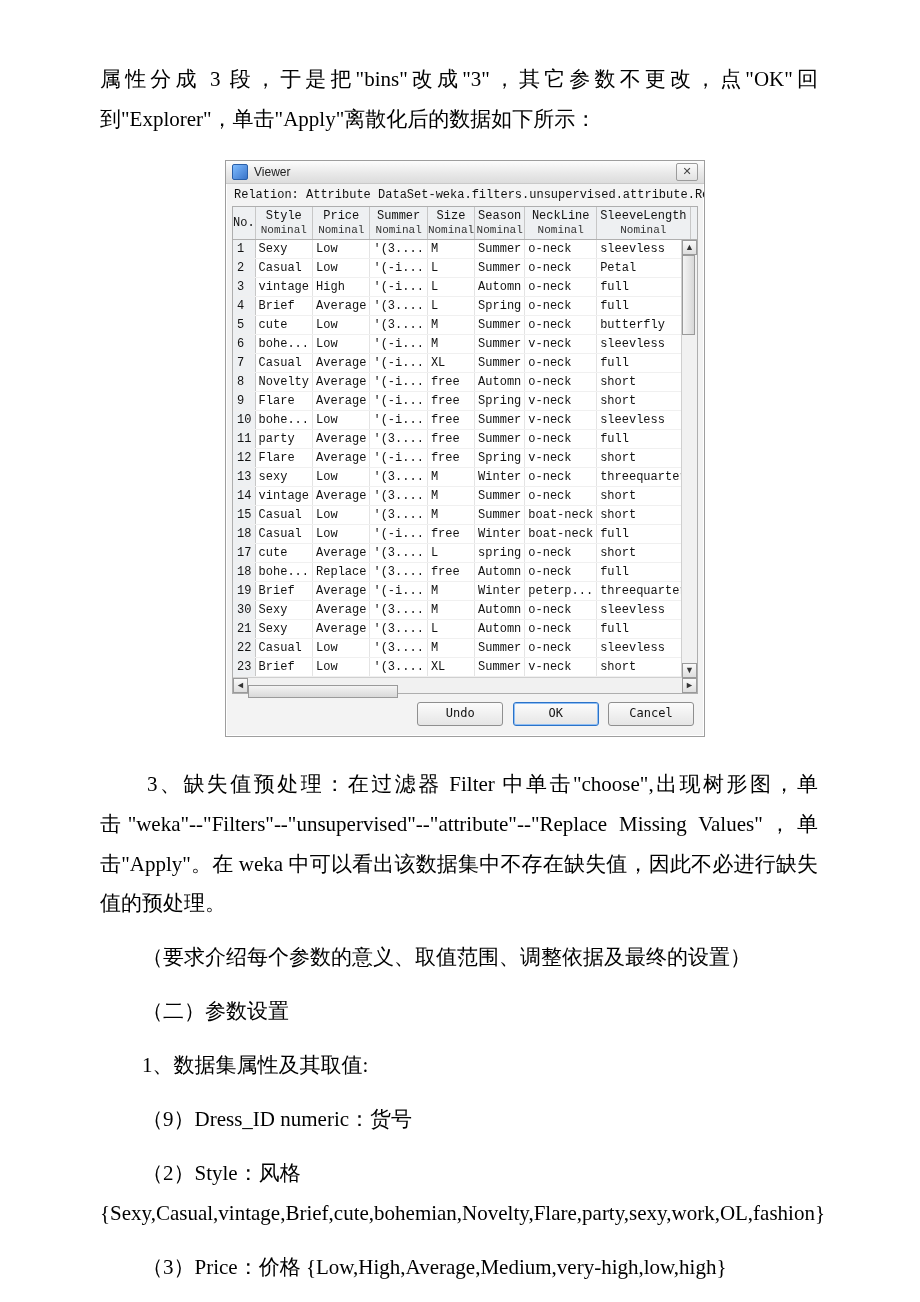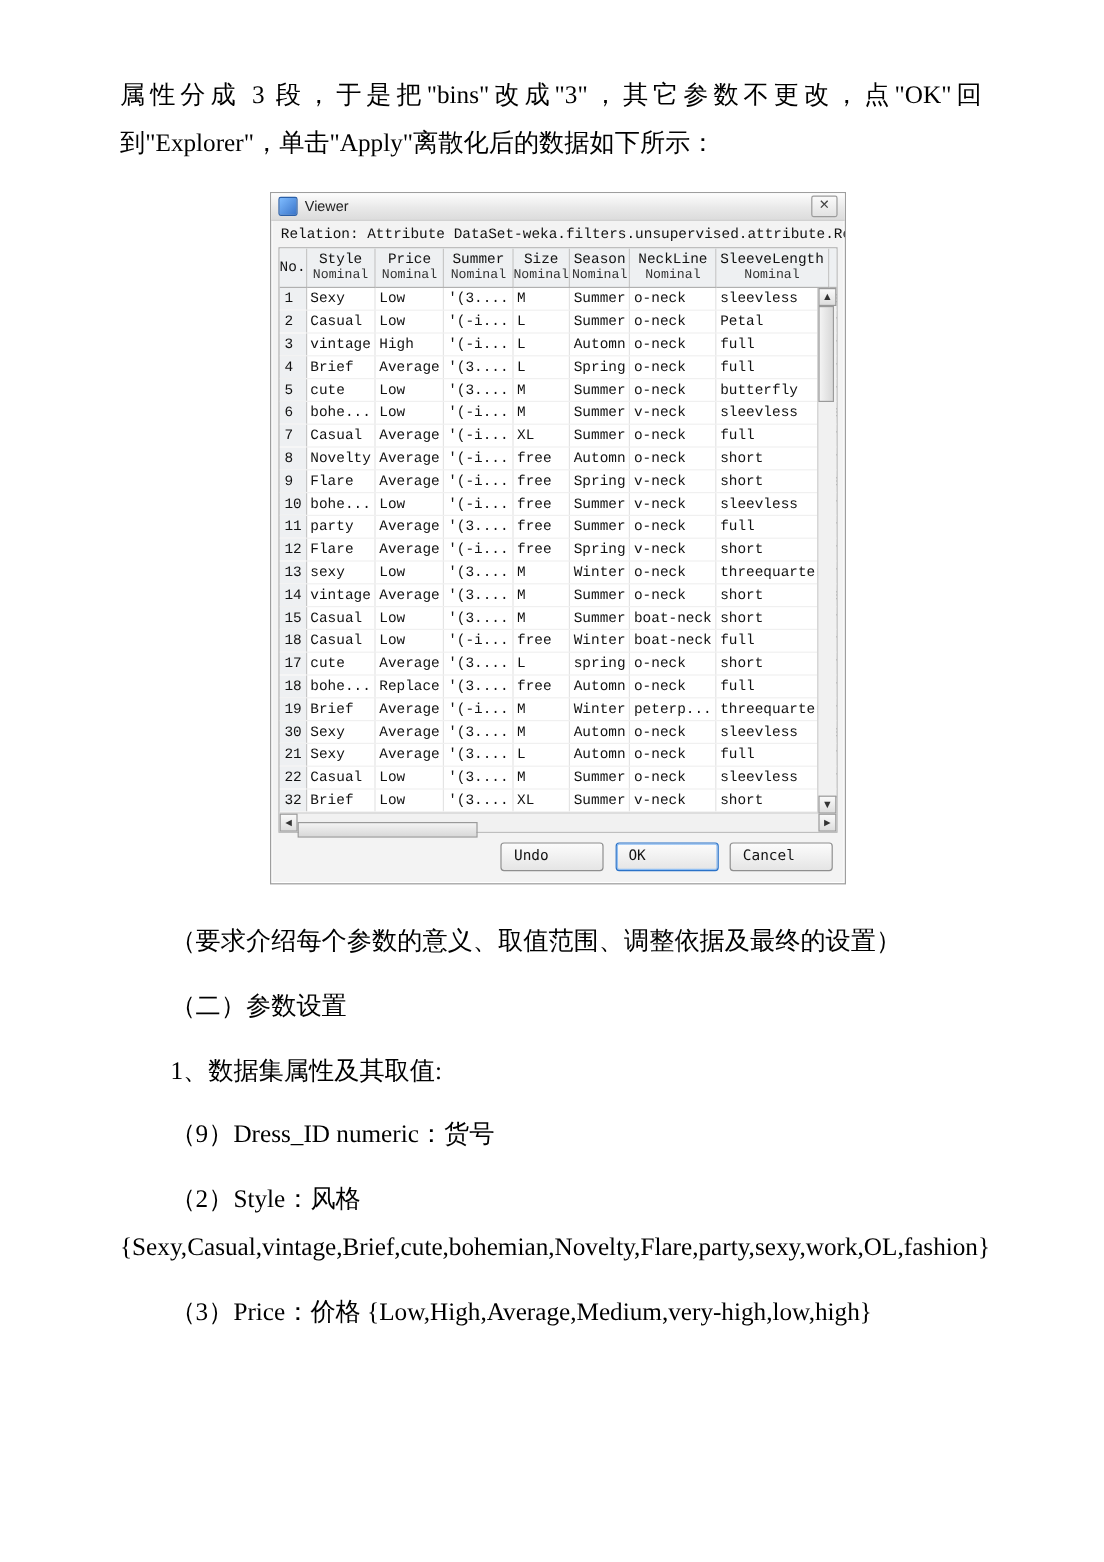--- a/index.html
+++ b/index.html
@@ -193,21 +193,21 @@
     padding: 8px 10px 10px 0;
     text-align: right;
   }
   .winbtn {
     display: inline-block;
     min-width: 64px;
     height: 22px;
     margin-left: 6px;
     padding: 0 10px;
     line-height: 20px;
-    text-align: left;
+    text-align: center;
     border: 1px solid #8f8f8f;
     border-radius: 3px;
     background: linear-gradient(#fcfcfc,#e5e5e5);
     font-family: "SimSun","Tahoma",monospace;
     font-size: 12px;
     color: #111;
     cursor: pointer;
   }
   .winbtn.ok {
     border-color: #2a72c8;
@@ -537,21 +537,21 @@
                 <td>Casual</td>
                 <td>Low</td>
                 <td>'(3....</td>
                 <td>M</td>
                 <td>Summer</td>
                 <td>o-neck</td>
                 <td>sleevless</td>
                 <td>natur</td>
               </tr>
               <tr>
-                <td>32</td>
+                <td>23</td>
                 <td>Brief</td>
                 <td>Low</td>
                 <td>'(3....</td>
                 <td>XL</td>
                 <td>Summer</td>
                 <td>v-neck</td>
                 <td>short</td>
                 <td>natur</td>
               </tr>
             </tbody>
@@ -573,20 +573,21 @@
       </div>
     </div>
 
     <div class="btnrow">
       <span class="winbtn">Undo</span>
       <span class="winbtn ok">OK</span>
       <span class="winbtn">Cancel</span>
     </div>
   </div>
 
+  <p class="para noindent">　　3、缺失值预处理：在过滤器 Filter 中单击"choose",出现树形图，单击"weka"--"Filters"--"unsupervised"--"attribute"--"Replace Missing Values"，单击"Apply"。在 weka 中可以看出该数据集中不存在缺失值，因此不必进行缺失值的预处理。</p>
 
   <p class="para indent">（要求介绍每个参数的意义、取值范围、调整依据及最终的设置）</p>
 
   <p class="para indent">（二）参数设置</p>
 
   <p class="para indent">1、数据集属性及其取值:</p>
 
   <p class="para indent">（9）Dress_ID numeric：货号</p>
 
   <p class="para indent" style="text-indent:2em">（2）Style：风格</p>

